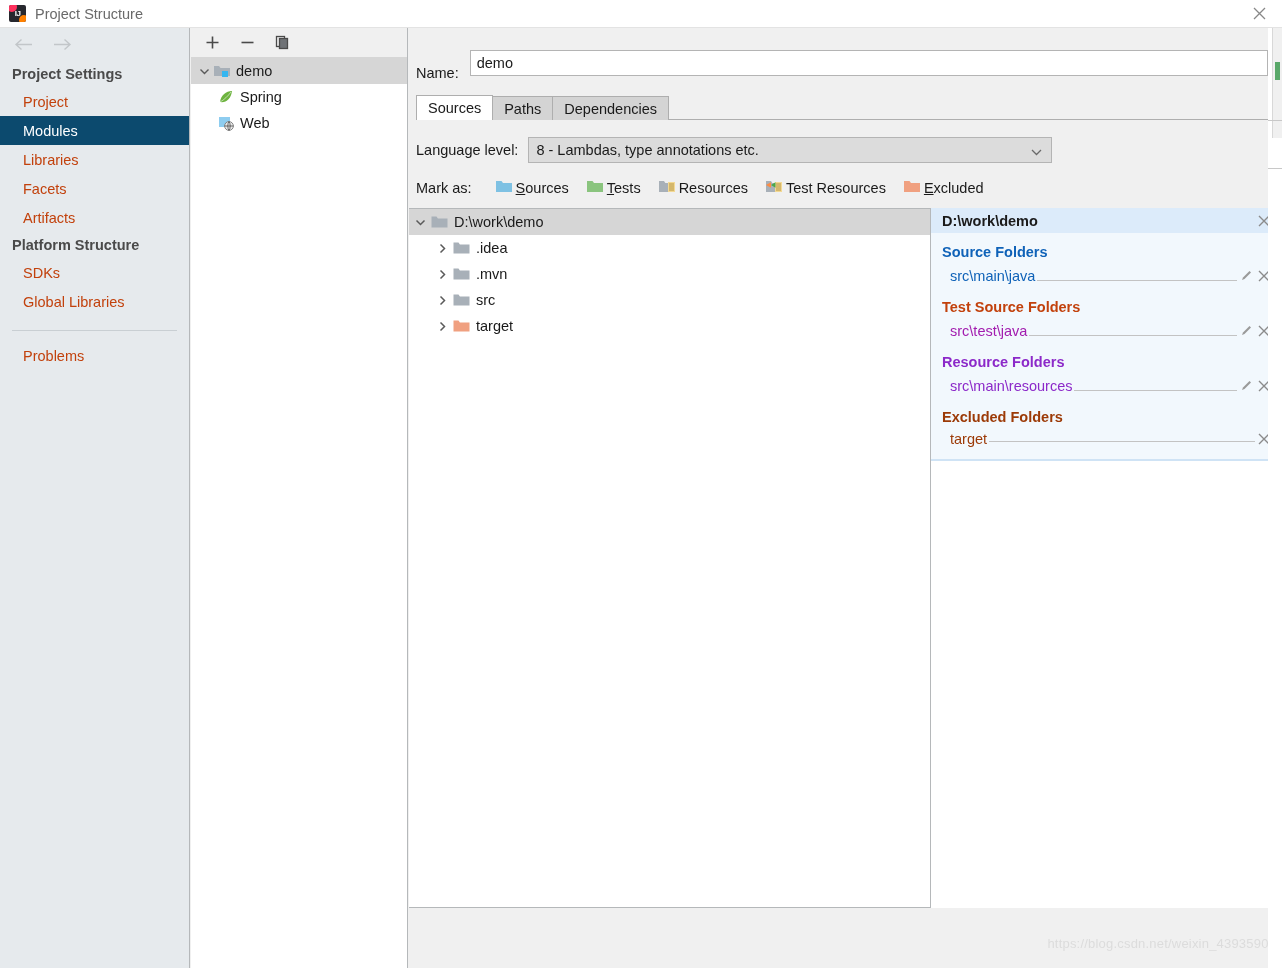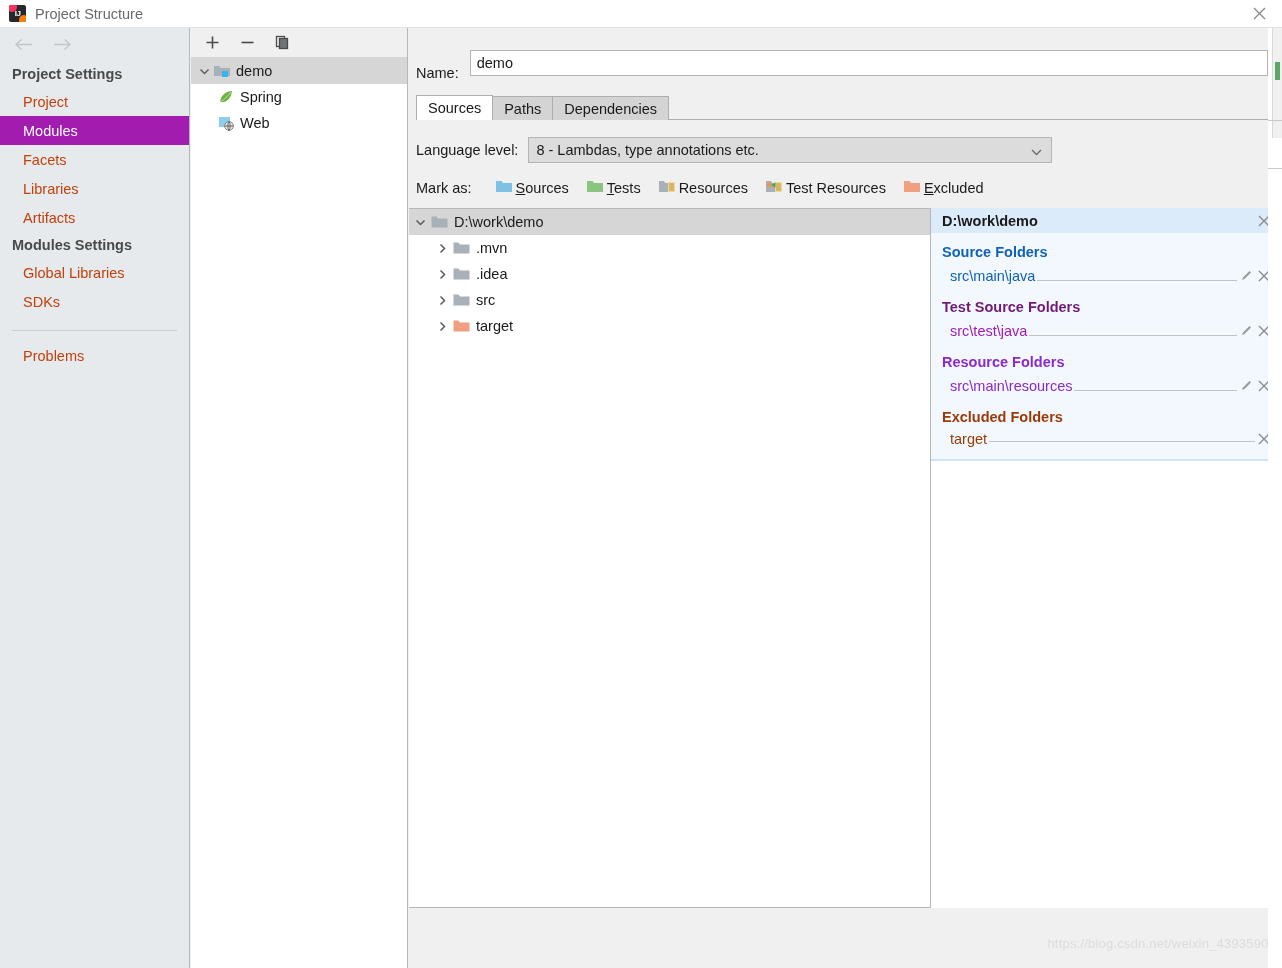--- a/index.html
+++ b/index.html
@@ -93,21 +93,21 @@
   }
   .sb-item {
     height: 29px;
     display: flex; align-items: center;
     padding-left: 23px;
     font-size: 14.5px;
     color: #c2410c;
     cursor: pointer;
   }
   .sb-item.selected {
-    background: #a21caf;
+    background: #0c4a6e;
     color: #ffffff;
   }
   .sb-sep {
     height: 1px;
     background: #c9cfd3;
     margin: 14px 12px 10px 12px;
   }
 
   
   .modcol {
@@ -371,27 +371,27 @@
       <div class="nav-arrow">
         <svg width="19" height="13" viewBox="0 0 19 13">
           <path d="M1 6.5 H17 M11.5 1.5 L17 6.5 L11.5 11.5" stroke="#c2c6c9" stroke-width="1.4" fill="none"></path>
         </svg>
       </div>
     </div>
 
     <div class="sb-group">Project Settings</div>
     <div class="sb-item">Project</div>
     <div class="sb-item selected">Modules</div>
+    <div class="sb-item">Libraries</div>
     <div class="sb-item">Facets</div>
-    <div class="sb-item">Libraries</div>
     <div class="sb-item">Artifacts</div>
 
-    <div class="sb-group">Modules Settings</div>
+    <div class="sb-group">Platform Structure</div>
+    <div class="sb-item">SDKs</div>
     <div class="sb-item">Global Libraries</div>
-    <div class="sb-item">SDKs</div>
 
     <div class="sb-sep"></div>
     <div class="sb-item">Problems</div>
   </div>
 
   <div class="modcol">
     <div class="modtoolbar">
       <div class="tb-btn">
         <svg width="15" height="15" viewBox="0 0 15 15">
           <path d="M7.5 1.5 V13.5 M1.5 7.5 H13.5" stroke="#4a4a4a" stroke-width="1.6"></path>
@@ -549,35 +549,35 @@
           <span class="tr-twisty">
             <svg width="11" height="11" viewBox="0 0 11 11">
                 <path d="M3.5 1.5 L7.5 5.5 L3.5 9.5" stroke="#5a5a5a" stroke-width="1.5" fill="none"></path>
               </svg>
           </span>
           <span class="folder">
             <svg width="17" height="14" viewBox="0 0 17 14">
                 <path d="M0.5 1.5 h5 l1.4 2 H16.5 v9 H0.5 Z" fill="#a8b0b8"></path>
               </svg>
           </span>
-          <span>.mvn</span>
+          <span>.idea</span>
         </div>
 
         <div class="treerow" style="padding-left:22px">
           <span class="tr-twisty">
             <svg width="11" height="11" viewBox="0 0 11 11">
                 <path d="M3.5 1.5 L7.5 5.5 L3.5 9.5" stroke="#5a5a5a" stroke-width="1.5" fill="none"></path>
               </svg>
           </span>
           <span class="folder">
             <svg width="17" height="14" viewBox="0 0 17 14">
                 <path d="M0.5 1.5 h5 l1.4 2 H16.5 v9 H0.5 Z" fill="#a8b0b8"></path>
               </svg>
           </span>
-          <span>.idea</span>
+          <span>.mvn</span>
         </div>
 
         <div class="treerow" style="padding-left:22px">
           <span class="tr-twisty">
             <svg width="11" height="11" viewBox="0 0 11 11">
                 <path d="M3.5 1.5 L7.5 5.5 L3.5 9.5" stroke="#5a5a5a" stroke-width="1.5" fill="none"></path>
               </svg>
           </span>
           <span class="folder">
             <svg width="17" height="14" viewBox="0 0 17 14">
@@ -624,21 +624,21 @@
                   <path d="M2 11 L3 8.5 L9.5 2 L11 3.5 L4.5 10 Z" fill="#9a9a9a"></path>
                 </svg>
             </span>
             <span class="x-btn">
               <svg width="12" height="12" viewBox="0 0 12 12">
                   <path d="M1 1 L11 11 M11 1 L1 11" stroke="#8b8b8b" stroke-width="1.4"></path>
                 </svg>
             </span>
           </div>
 
-          <div class="grp-title" style="color:#701a75">Test Source Folders</div>
+          <div class="grp-title" style="color:#c2410c">Test Source Folders</div>
           <div class="grp-entry">
             <span class="entry-name" style="color:#a21caf">src\test\java</span>
             <span class="entry-rule"></span>
             <span class="pencil-btn">
               <svg width="13" height="13" viewBox="0 0 13 13">
                   <path d="M2 11 L3 8.5 L9.5 2 L11 3.5 L4.5 10 Z" fill="#9a9a9a"></path>
                 </svg>
             </span>
             <span class="x-btn">
               <svg width="12" height="12" viewBox="0 0 12 12">

